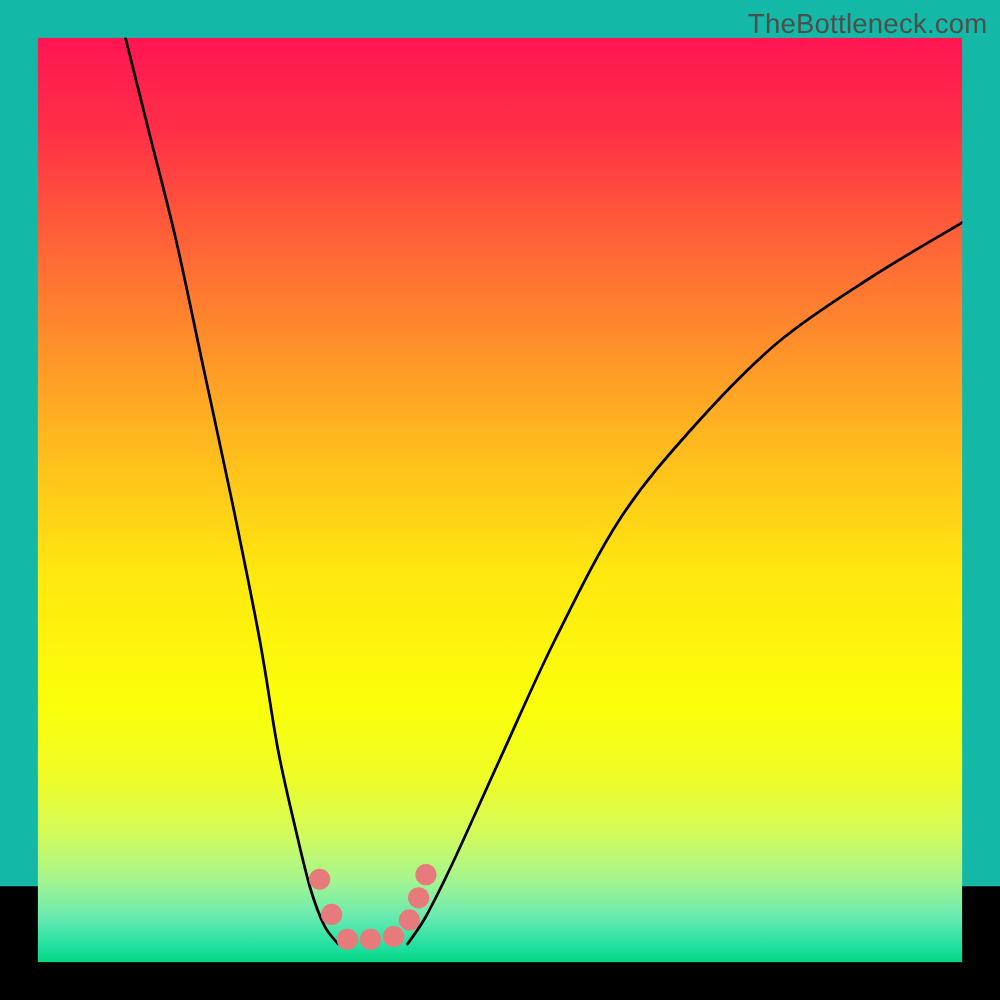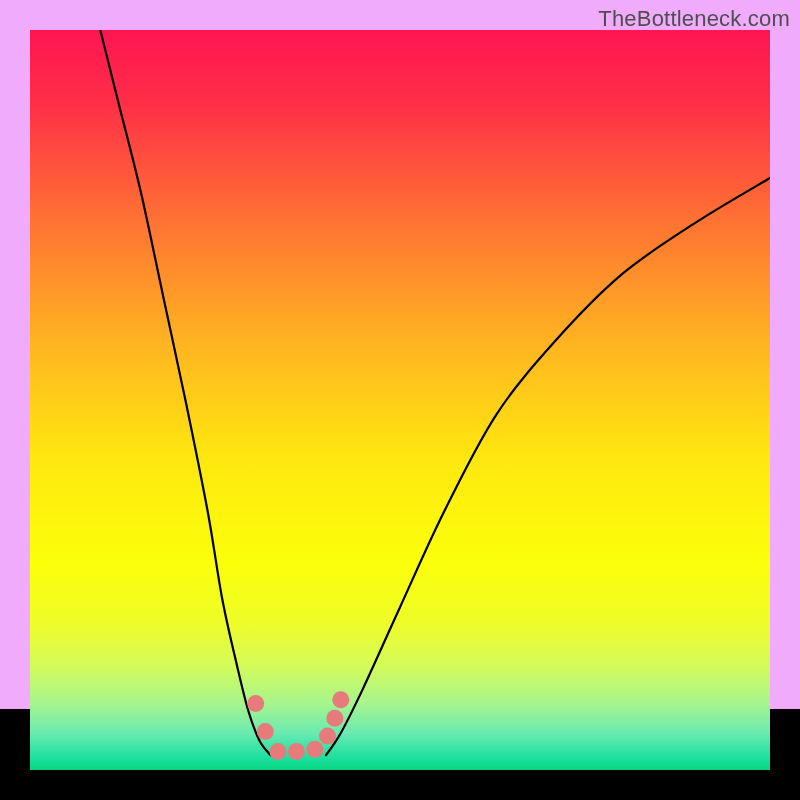--- a/index.html
+++ b/index.html
@@ -8,21 +8,21 @@
     width: 800px;
     height: 800px;
     background: #000;
     overflow: hidden;
     font-family: Arial, Helvetica, sans-serif;
   }
   .frame {
     position: absolute;
     left: 0; top: 0;
     width: 800px; height: 709px;
-    background: #f0abfc;
+    background: #14b8a6;
   }
   .plot {
     position: absolute;
     left: 30px;
     top: 30px;
     width: 740px;
     height: 740px;
     overflow: hidden;
   }
   .watermark {

